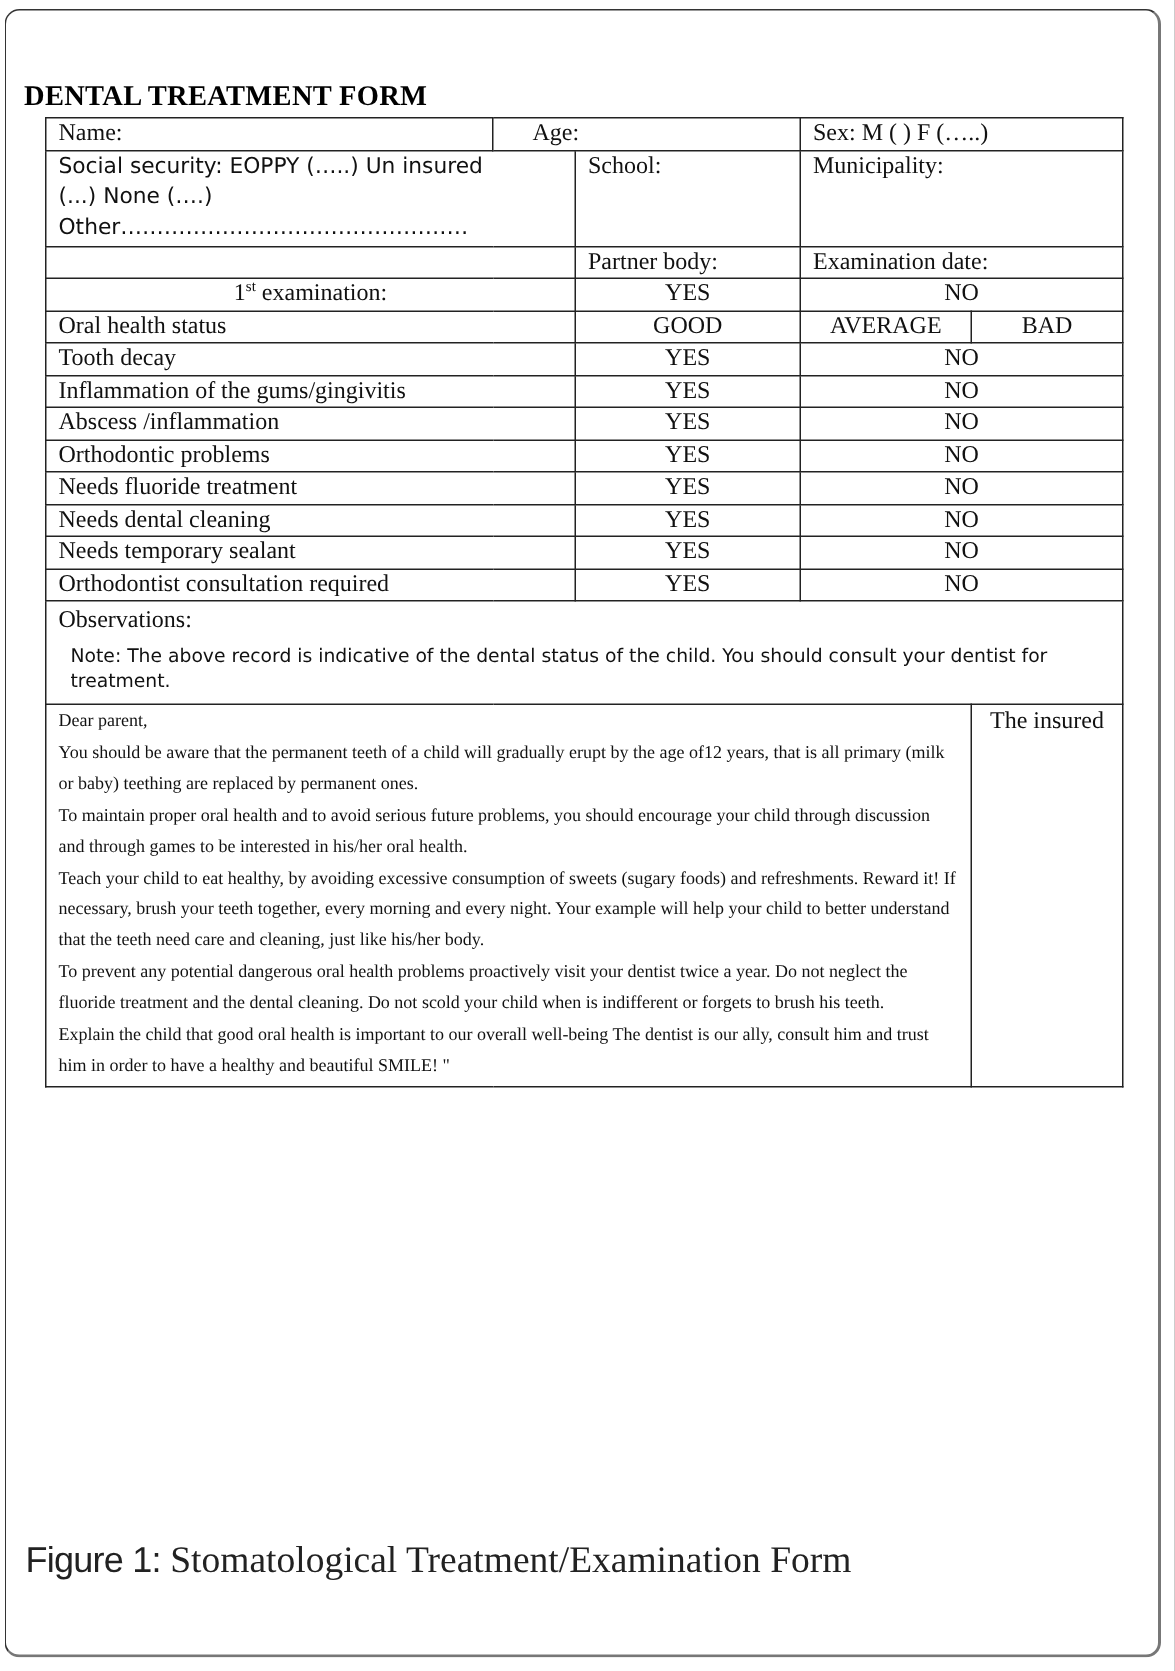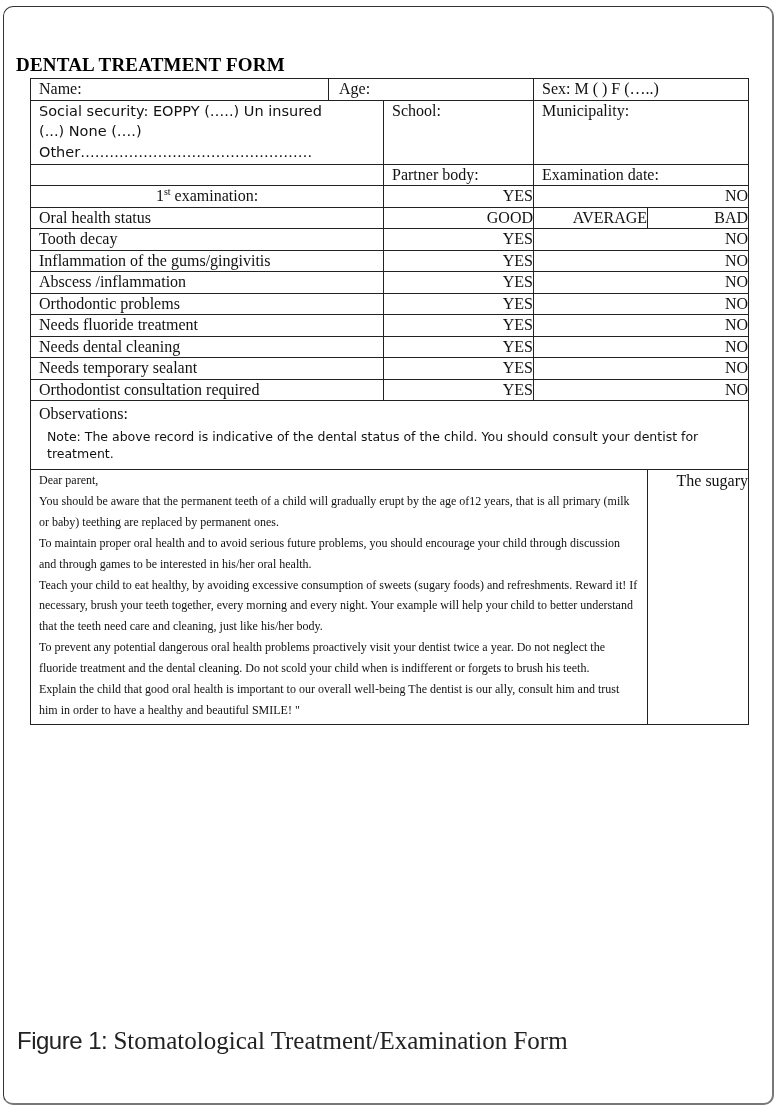--- a/index.html
+++ b/index.html
@@ -16,21 +16,21 @@
     }
     table.form {
       position: absolute; left: 30px; top: 78px; width: 718px;
       border-collapse: collapse; table-layout: fixed;
       font-family: "Liberation Serif", serif; font-size: 16px; color: #111;
     }
     table.form td {
       border: 1px solid #222; padding: 0 8px; line-height: 20.5px; vertical-align: top;
       white-space: nowrap; overflow: hidden;
     }
-    table.form td.c { text-align: right; padding: 0; }
+    table.form td.c { text-align: center; padding: 0; }
     table.form td.r { text-align: center; }
     .sans { font-family: "DejaVu Sans", sans-serif; font-size: 14.5px; line-height: 21px; }
     .note { font-family: "DejaVu Sans", sans-serif; font-size: 12.5px; line-height: 17px; white-space: normal; padding: 4px 8px 2px 8px; display:block; }
     .letter { white-space: normal !important; font-size: 12px; line-height: 20.9px !important; padding: 0 8px 3px 8px !important; }
     .letter span { display: block; }
     sup { font-size: 10px; line-height: 0; }
     .caption {
       position: absolute; left: 17px; top: 1027px;
       font-family: "Liberation Serif", serif; font-size: 25px; color: #222;
     }
@@ -47,21 +47,21 @@
   <colgroup>
     <col style="width:298px">
     <col style="width:55px">
     <col style="width:150px">
     <col style="width:114px">
     <col style="width:101px">
   </colgroup>
   <tbody>
       <tr style="height:21px">
     <td>Name:</td>
-    <td colspan="2" style="padding-left:10px">Age:</td>
+    <td colspan="2" style="padding-left:26px">Age:</td>
     <td colspan="2">Sex: M (   )      F (…..)</td>
   </tr>
   <tr style="height:64px">
     <td colspan="2" class="sans">
       <span style="display:block">Social security: EOPPY (…..)  Un    insured</span>
       <span style="display:block">(...)  None (….)</span>
       <span style="display:block">Other…………………………………………</span>
     </td>
     <td>School:</td>
     <td colspan="2">Municipality:</td>
@@ -134,19 +134,19 @@
   <tr>
     <td colspan="4" class="letter">
       <span>Dear parent,</span>
       <span>You should be aware that the permanent teeth of a child will gradually erupt by the age of12 years, that is all primary (milk or baby) teething are replaced by permanent ones.</span>
       <span>To maintain proper oral health and to avoid serious future problems, you should encourage your child through discussion and through games to be interested in his/her oral health.</span>
       <span>Teach your child to eat healthy, by avoiding excessive consumption of sweets (sugary foods) and refreshments. Reward it! If necessary, brush your teeth together, every morning and every night. Your example will help your child to better understand that the teeth need care and cleaning, just like his/her body.</span>
       <span>To prevent any potential dangerous oral health problems proactively visit your dentist twice a year. Do not neglect the fluoride treatment and the dental cleaning. Do not scold your child when is indifferent or forgets to brush his teeth.</span>
       <span>Explain the child that good oral health is important to our overall well-being The dentist is our ally, consult him and trust him in order to have a healthy and beautiful SMILE! "</span>
     </td>
     <td class="c" style="vertical-align:top; padding-top:1px">
-      <span>The sugary</span>
+      <span>The insured</span>
     </td>
   </tr>
 </tbody>
   </table>
 
 <div class="caption"><b>Figure 1:</b><span> Stomatological Treatment/Examination Form</span></div>
 
 </body></html>

